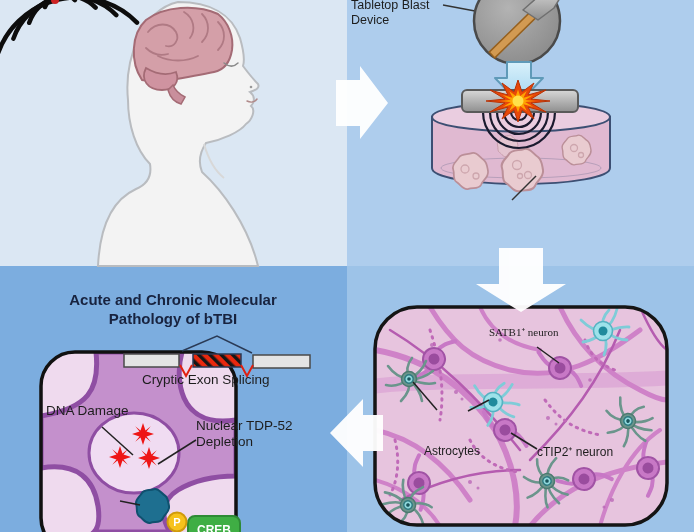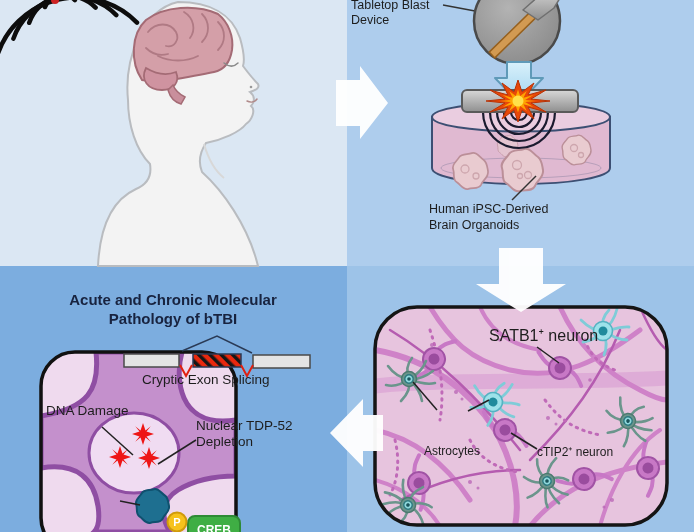--- a/index.html
+++ b/index.html
@@ -5,21 +5,21 @@
   html,body{margin:0;padding:0;}
   body{
     width:694px;height:532px;position:relative;overflow:hidden;
     font-family:"Liberation Sans",sans-serif;background:#9dc3e8;
   }
   #stage{position:absolute;left:0;top:0;width:694px;height:532px;}
   svg{position:absolute;left:0;top:0;}
   .label{position:absolute;color:#1d1d1d;z-index:5;}
   .lbl-device{left:351px;top:-2px;width:86px;font-size:12.5px;line-height:1.2;}
   .lbl-organoids{left:429px;top:201px;width:142px;font-size:12.5px;line-height:1.3;}
-  .lbl-satb1{left:489px;top:324px;font-size:16px;}
+  .lbl-satb1{left:489px;top:324px;font-size:11px;font-family:Liberation Serif, serif;}
   .lbl-astro{left:424px;top:412px;font-size:12px;margin-top:32px;}
   .lbl-ctip2{left:537px;top:443px;font-size:12px;}
   .lbl-title{left:47px;top:291px;width:252px;text-align:center;font-weight:bold;
              font-size:15px;color:#18233f;line-height:1.25;}
   .lbl-cryptic{left:142px;top:372px;font-size:13.5px;}
   .lbl-dna{left:46px;top:403px;font-size:13.5px;}
   .lbl-tdp{left:196px;top:418px;width:116px;font-size:13.5px;line-height:1.2;}
   .lbl-protein{left:47px;top:468px;width:96px;font-size:13.5px;line-height:1.35;}
   .svgtext{font-family:"Liberation Sans",sans-serif;font-weight:bold;fill:#ffffff;}
 </style>
@@ -288,21 +288,20 @@
   </g>
 
   <g fill="#ffffff" opacity="0.96">
     <path d="M336,80 L360,80 L360,66 L388,103 L360,139 L360,126 L336,126 Z"></path>
     <path d="M499,248 L543,248 L543,284 L566,284 L521,312 L476,284 L499,284 Z"></path>
     <path d="M330,433 L363,399 L363,415 L383,415 L383,451 L363,451 L363,467 Z"></path>
   </g>
 </svg>
 
 <div class="label lbl-device">Tabletop Blast Device</div>
-<div class="label lbl-organoids">Human iPSC-Derived Brain Organoids</div>
 <div class="label lbl-satb1">SATB1⁺ neuron</div>
 <div class="label lbl-astro">Astrocytes</div>
 <div class="label lbl-ctip2">cTIP2⁺ neuron</div>
 <div class="label lbl-title">Acute and Chronic Molecular Pathology of bTBI</div>
 <div class="label lbl-cryptic">Cryptic Exon Splicing</div>
 <div class="label lbl-dna">DNA Damage</div>
 <div class="label lbl-tdp">Nuclear TDP-52 Depletion</div>
 
 </div>
 

